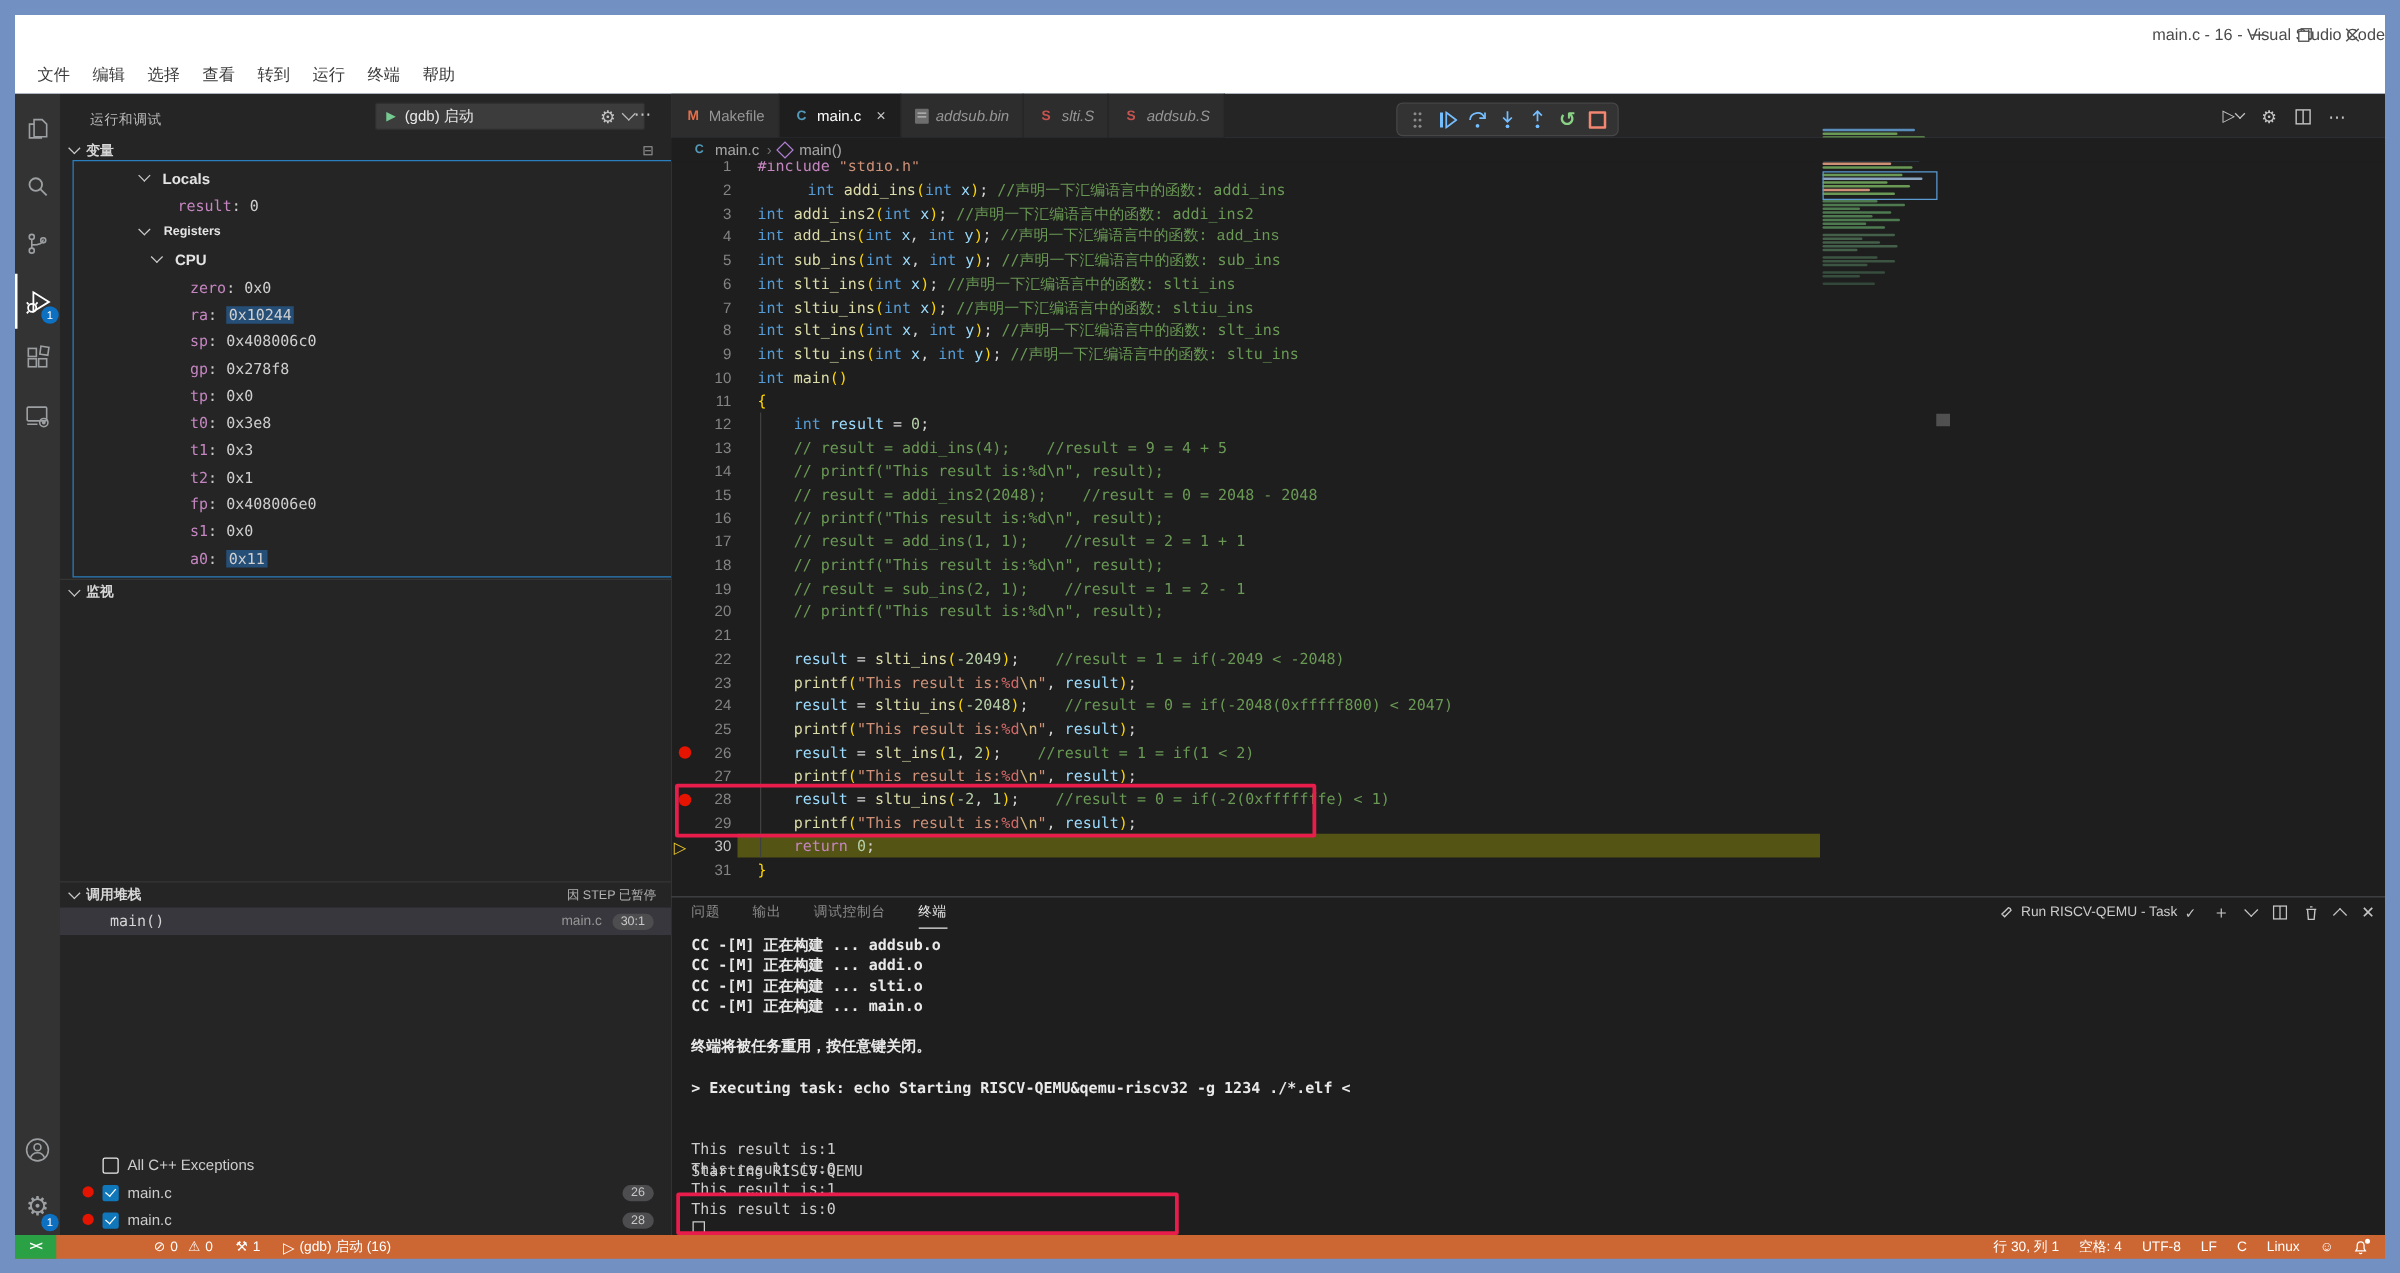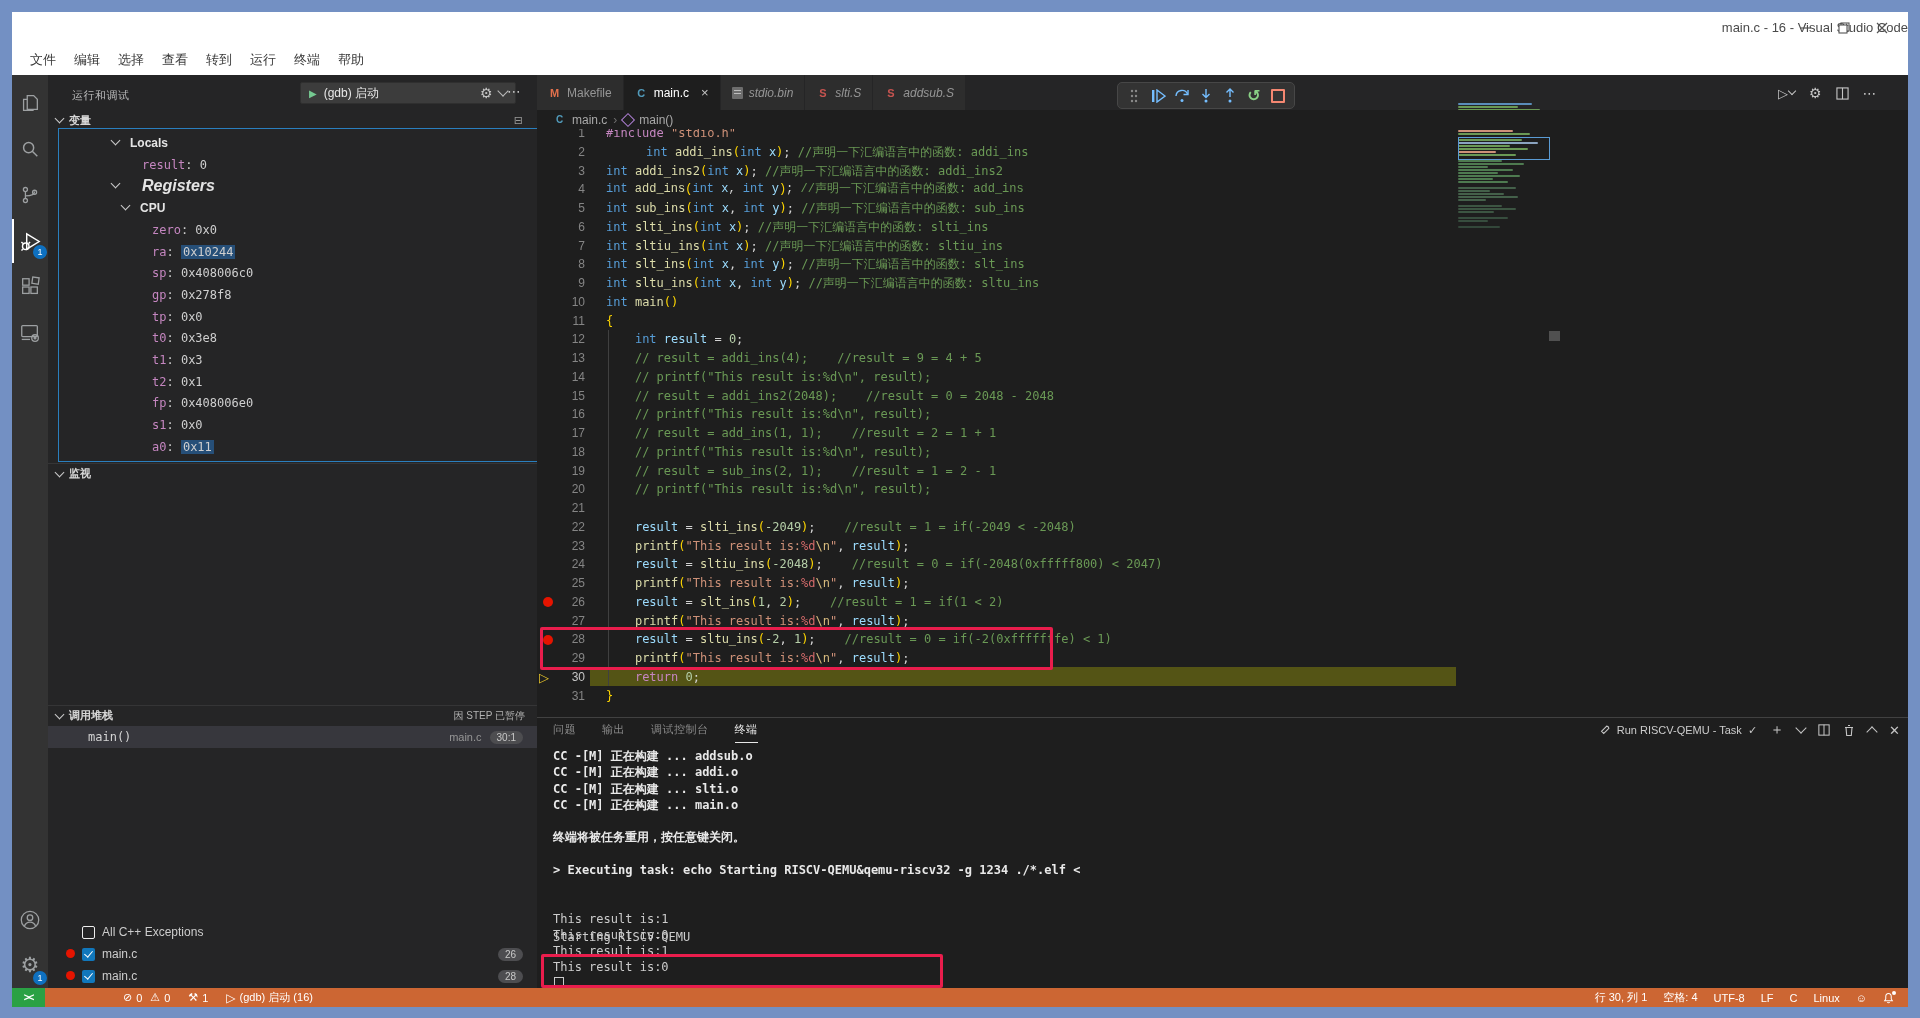--- a/index.html
+++ b/index.html
@@ -204,21 +204,21 @@
 
     <div class="sec-head" style="top:35px;border-top:none;">
       <span class="sec-chev"></span>
       <span>变量</span>
       <span style="margin-left:auto;margin-right:14px;font-weight:normal;color:#9a9a9a;">⊟</span>
     </div>
     <div class="abs focus-border" style="left:10px;top:53px;width:478px;height:332px;"></div>
     <div id="vars" class="abs" style="left:0;top:53px;width:489px;height:332px;overflow:hidden;">
         <div class="var-row mono" style="top: 4px; left: 0px; width: 489px;"><span class="sec-chev" style="position:absolute;left:64px;top:8px;"></span><span class="grp-label" style="position:absolute;left:82px;font-size:12px;">Locals</span></div>
         <div class="var-row mono" style="top: 25.7px; left: 0px; width: 489px;"><span style="position:absolute;left:94px;"><span class="var-name">result</span><span style="color:#cccccc;">: </span><span class="var-val">0</span></span></div>
-        <div class="var-row mono" style="top: 47.4px; left: 0px; width: 489px;"><span class="sec-chev" style="position:absolute;left:64px;top:8px;"></span><span class="grp-label" style="position:absolute;left:94px;font-size:16px;font-style:italic;">Registers</span></div>
+        <div class="var-row mono" style="top: 47.4px; left: 0px; width: 489px;"><span class="sec-chev" style="position:absolute;left:64px;top:8px;"></span><span class="grp-label" style="position:absolute;left:83px;font-size:10px;">Registers</span></div>
         <div class="var-row mono" style="top: 69.1px; left: 0px; width: 489px;"><span class="sec-chev" style="position:absolute;left:74px;top:8px;"></span><span class="grp-label" style="position:absolute;left:92px;font-size:12px;">CPU</span></div>
         <div class="var-row mono" style="top: 90.8px; left: 0px; width: 489px;"><span style="position:absolute;left:104px;"><span class="var-name">zero</span><span style="color:#cccccc;">: </span><span class="var-val">0x0</span></span></div>
         <div class="var-row mono" style="top: 112.5px; left: 0px; width: 489px;"><span style="position:absolute;left:104px;"><span class="var-name">ra</span><span style="color:#cccccc;">: </span><span class="var-val hl">0x10244</span></span></div>
         <div class="var-row mono" style="top: 134.2px; left: 0px; width: 489px;"><span style="position:absolute;left:104px;"><span class="var-name">sp</span><span style="color:#cccccc;">: </span><span class="var-val">0x408006c0</span></span></div>
         <div class="var-row mono" style="top: 155.9px; left: 0px; width: 489px;"><span style="position:absolute;left:104px;"><span class="var-name">gp</span><span style="color:#cccccc;">: </span><span class="var-val">0x278f8</span></span></div>
         <div class="var-row mono" style="top: 177.6px; left: 0px; width: 489px;"><span style="position:absolute;left:104px;"><span class="var-name">tp</span><span style="color:#cccccc;">: </span><span class="var-val">0x0</span></span></div>
         <div class="var-row mono" style="top: 199.3px; left: 0px; width: 489px;"><span style="position:absolute;left:104px;"><span class="var-name">t0</span><span style="color:#cccccc;">: </span><span class="var-val">0x3e8</span></span></div>
         <div class="var-row mono" style="top: 221px; left: 0px; width: 489px;"><span style="position:absolute;left:104px;"><span class="var-name">t1</span><span style="color:#cccccc;">: </span><span class="var-val">0x3</span></span></div>
         <div class="var-row mono" style="top: 242.7px; left: 0px; width: 489px;"><span style="position:absolute;left:104px;"><span class="var-name">t2</span><span style="color:#cccccc;">: </span><span class="var-val">0x1</span></span></div>
         <div class="var-row mono" style="top: 264.4px; left: 0px; width: 489px;"><span style="position:absolute;left:104px;"><span class="var-name">fp</span><span style="color:#cccccc;">: </span><span class="var-val">0x408006e0</span></span></div>
@@ -269,21 +269,21 @@
         <span class="tab-icon ti-m">M</span>
         <span style="">Makefile</span>
       </div>
       <div class="tab active">
         <span class="tab-icon ti-c">C</span>
         <span style="">main.c</span>
         <span class="close">×</span>
       </div>
       <div class="tab">
         <span class="ti-bin"></span>
-        <span style="font-style:italic;">stdio.bin</span>
+        <span style="font-style:italic;">addsub.bin</span>
       </div>
       <div class="tab">
         <span class="tab-icon ti-s">S</span>
         <span style="font-style:italic;">slti.S</span>
       </div>
       <div class="tab">
         <span class="tab-icon ti-s">S</span>
         <span style="font-style:italic;">addsub.S</span>
       </div>
     </div>

